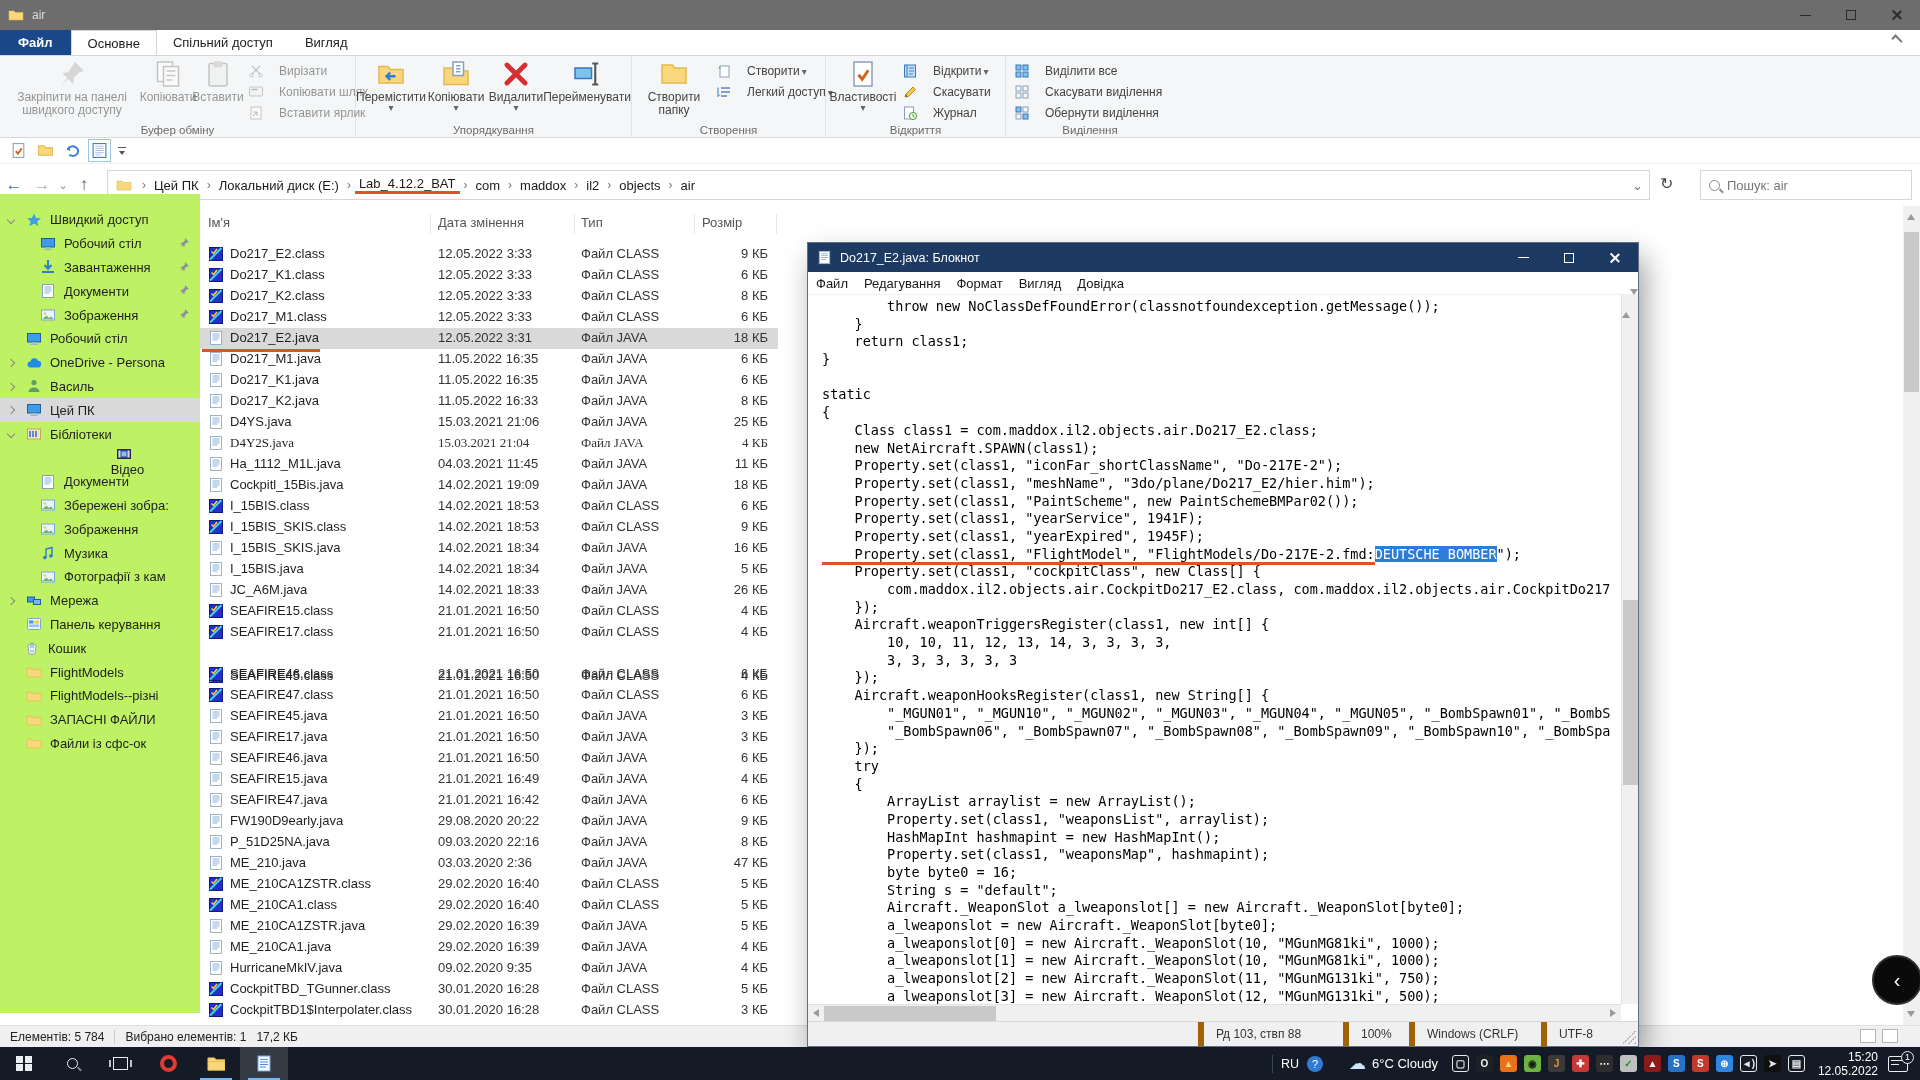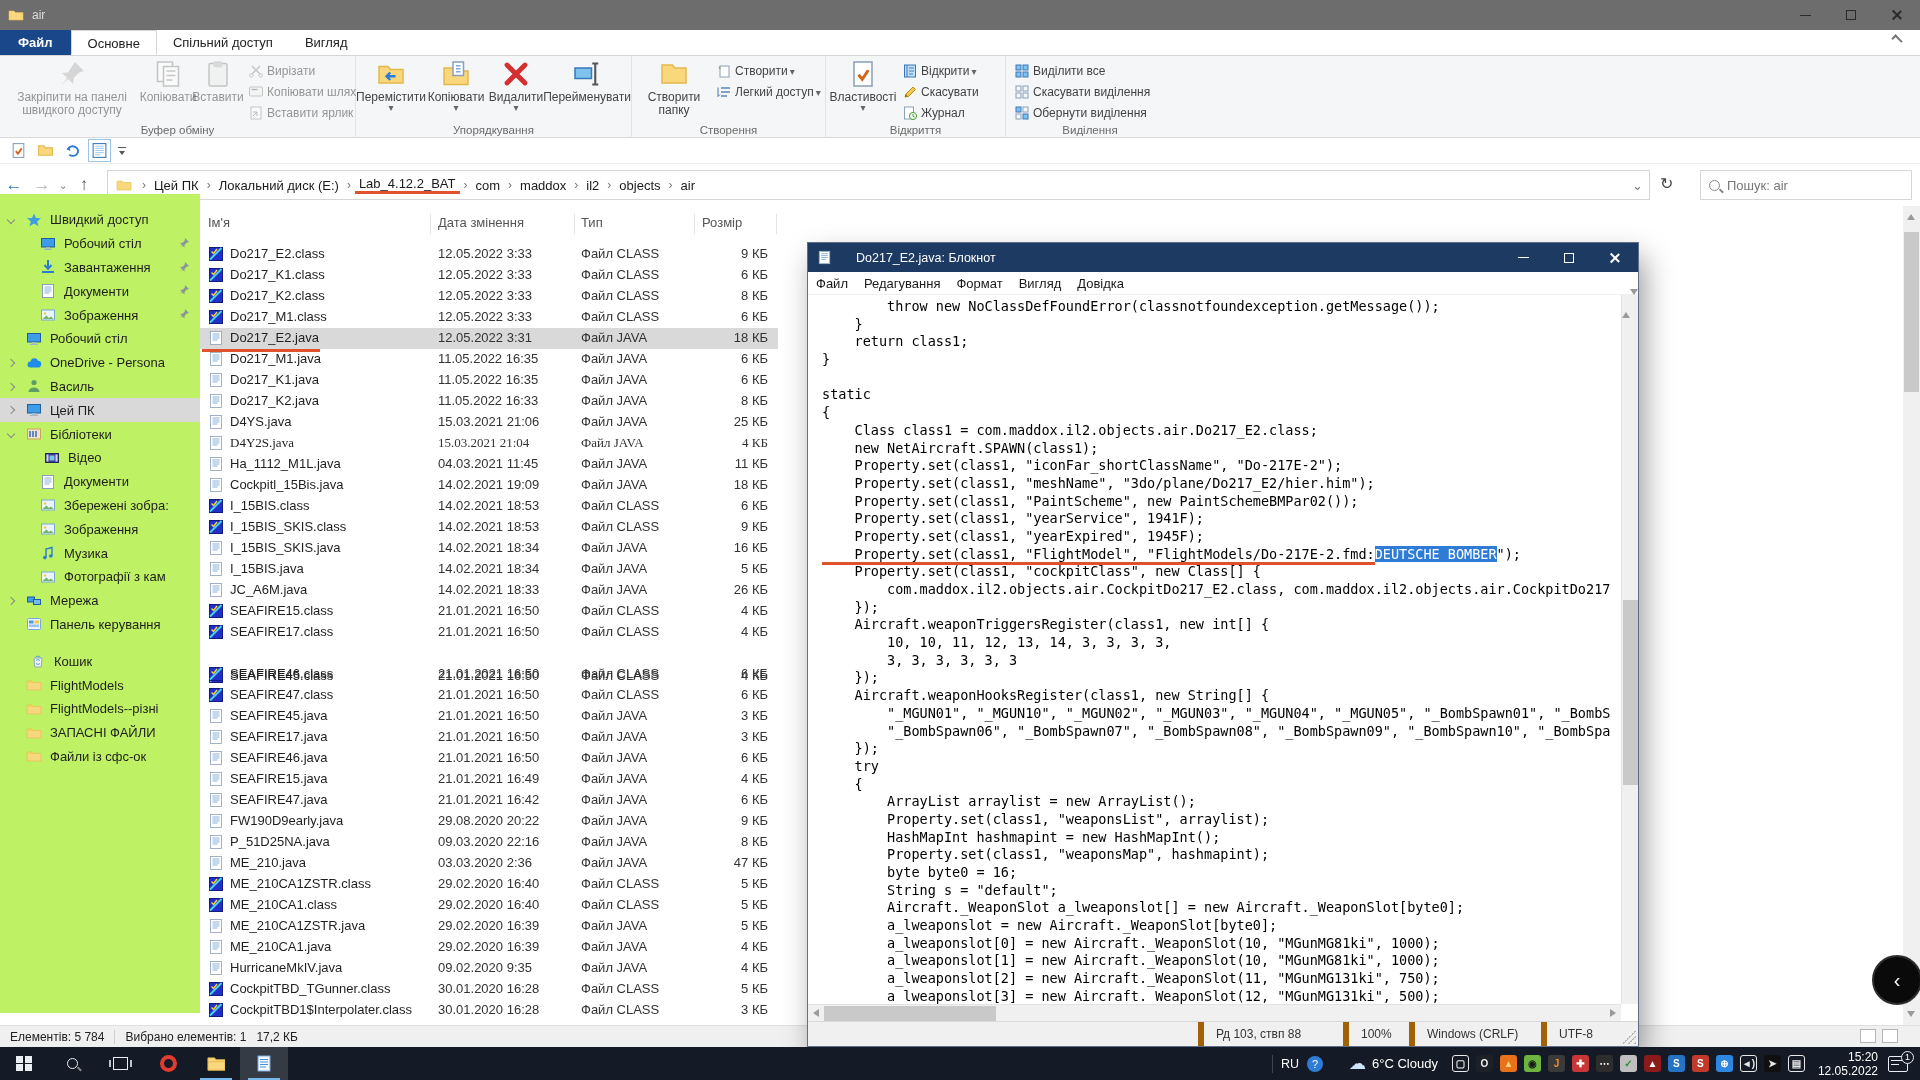--- a/index.html
+++ b/index.html
@@ -28,21 +28,21 @@
   .ribbon { position:absolute; left:0; top:56px; width:100%; height:82px; background:#f5f6f7; border-bottom:1px solid #dadada; }
   .rgroup { position:absolute; top:0; height:82px; border-right:1px solid #e3e3e3; }
   .glabel { position:absolute; bottom:2px; left:0; width:100%; text-align:center; font-size:11.5px; color:#6a6a6a; }
   .bigbtn { position:absolute; top:2px; height:64px; display:flex; flex-direction:column; align-items:center; font-size:12px; color:#444; text-align:center; cursor:default; }
   .bigbtn .bi { width:30px; height:30px; margin-top:1px; }
   .bigbtn .bl { line-height:13px; margin-top:2px; }
   .dd:after { content:"\25BE"; color:#666; font-size:10px; margin-left:2px; }
   .ddb:after { content:"\25BE"; color:#666; font-size:10px; display:block; line-height:8px; }
   .dis { filter:grayscale(1); opacity:.55; }
   .smallcol { position:absolute; top:5px; display:flex; flex-direction:column; gap:2px; }
-  .smbtn { display:flex; align-items:center; gap:3px; font-size:12px; color:#444; height:19px; white-space:nowrap; }
+  .smbtn { display:flex; align-items:center; gap:15px; font-size:12px; color:#444; height:19px; white-space:nowrap; }
   .smbtn .si { width:16px; height:16px; flex:0 0 16px; }
 
   .qat { position:absolute; left:0; top:138px; width:100%; height:26px; background:#fff; border-bottom:1px solid #eee; display:flex; align-items:center; gap:10px; padding-left:10px; }
   .qat .qi { width:17px; height:17px; }
   .qat .qsel { outline:1px solid #99c4e8; outline-offset:2px; }
   .qdrop { width:8px; height:8px; border-top:1.5px solid #555; position:relative; }
   .qdrop:after { content:""; position:absolute; left:1px; top:3px; border:3px solid transparent; border-top:4px solid #555; }
 
   .addrrow { position:absolute; left:0; top:164px; width:100%; height:42px; background:#fff; display:flex; align-items:center; }
   .navb { font-size:17px; color:#3a77bd; width:28px; text-align:center; }
@@ -89,21 +89,21 @@
 
   .statusbar { position:absolute; left:0; top:1025px; width:100%; height:22px; background:#f0f0f0; border-top:1px solid #e0e0e0; display:flex; align-items:center; font-size:12px; color:#222; }
   .statusbar .ssep { width:1px; height:14px; background:#cfcfcf; margin:0 10px; }
   .viewbtns { position:absolute; right:22px; top:3px; display:flex; gap:6px; }
   .viewbtn { width:16px; height:14px; border:1px solid #b5b5b5; background:#fff; }
 
   
   .notepad { position:absolute; left:808px; top:243px; width:830px; height:803px; background:#fff; box-shadow:0 0 0 1px #5f6f85, 6px 14px 28px rgba(0,0,0,.4); }
   .np-title { position:absolute; left:0; top:0; width:100%; height:29px; background:#1d3a63; display:flex; align-items:center; }
   .np-title .ticon { margin-left:9px; width:15px; height:15px; }
-  .np-title .ttext { margin-left:24px; font-size:12.5px; color:#fff; }
+  .np-title .ttext { margin-left:8px; font-size:12.5px; color:#fff; }
   .np-btn { width:46px; height:29px; display:flex; align-items:center; justify-content:center; }
   .np-title .g-min,.np-title .g-max { background:none; border-color:#fff; }
   .np-title .g-min { background:#fff; }
   .np-title .g-close:before,.np-title .g-close:after { background:#fff; }
   .np-menu { position:absolute; left:0; top:29px; width:100%; height:23px; background:#fff; display:flex; align-items:center; font-size:13px; color:#1a1a1a; border-bottom:1px solid #f0f0f0; }
   .np-menu span { padding:0 8px; }
   .np-text { position:absolute; left:0; top:52px; width:813px; height:952px; overflow:hidden; padding:3px 0 0 14px;
              font-family:"DejaVu Sans Mono","Liberation Mono",monospace; font-size:13.5px; color:#000; }
   .cl { height:17.7px; white-space:pre; }
   .selbox { background:#2f7cd6; color:#fff; }
@@ -503,21 +503,21 @@
           <span>Цей ПК</span>
         </div>
         <div class="sitem" style="padding-left: 26px;">
           <span class="exp open"></span>
           <span class="sic"><svg viewBox="0 0 16 16">
               <rect x="1.5" y="3" width="13" height="10" fill="#f0e3c8" stroke="#c9a35c"></rect>
               <path d="M4 5v6 M7 5v6 M10 5v6" stroke="#3f72c8" stroke-width="1.6"></path>
             </svg></span>
           <span>Бібліотеки</span>
         </div>
-        <div class="sitem" style="padding-left: 44px;">
+        <div class="sitem" style="padding-left: 55px; flex-direction: column;">
           <span class="sic"><svg viewBox="0 0 16 16">
               <rect x="1.5" y="3.5" width="13" height="9" fill="#3a3f8f" stroke="#23255c"></rect>
               <rect x="2.5" y="4.5" width="2" height="7" fill="#d8d8e8"></rect>
               <rect x="11.5" y="4.5" width="2" height="7" fill="#d8d8e8"></rect>
               <rect x="5.5" y="5.5" width="5" height="5" fill="#7ec3ee"></rect>
             </svg></span>
           <span>Відео</span>
         </div>
         <div class="sitem" style="padding-left: 40px;">
           <span class="sic"><svg viewBox="0 0 16 16">
@@ -568,21 +568,21 @@
         </div>
         <div class="sitem" style="padding-left: 26px;">
           <span class="sic"><svg viewBox="0 0 16 16">
               <rect x="1.5" y="2.5" width="13" height="11" rx="1" fill="#eef4fb" stroke="#7aa7d8"></rect>
               <rect x="3" y="4.5" width="4.5" height="3" fill="#3f9ce8"></rect>
               <rect x="8.5" y="4.5" width="4.5" height="3" fill="#f2c94c"></rect>
               <rect x="3" y="8.5" width="10" height="2.5" fill="#9cc3e8"></rect>
             </svg></span>
           <span>Панель керування</span>
         </div>
-        <div class="sitem" style="padding-left: 30px; margin-top: 13px;">
+        <div class="sitem" style="padding-left: 24px;">
           <span class="sic"><svg viewBox="0 0 16 16">
               <path d="M4 5 h8 l-0.8 9 h-6.4 Z" fill="#eef2f6" stroke="#9aa7b5"></path>
               <path d="M5.8 4.3 a2.2 1.1 0 0 1 4.4 0" fill="none" stroke="#4aa3e0"></path>
               <path d="M6 7.5 q2-2 4 0 M6 10.5 q2 2 4 0" stroke="#3f9ce8" fill="none" stroke-width="0.9"></path>
             </svg></span>
           <span>Кошик</span>
         </div>
         <div class="sitem" style="padding-left: 26px;">
           <span class="sic"><svg viewBox="0 0 16 16">
               <path d="M1 4 L1 13 L15 13 L15 5.5 L7.5 5.5 L6 4 Z" fill="#f9d77c" stroke="#e3b94e" stroke-width="0.6"></path>

